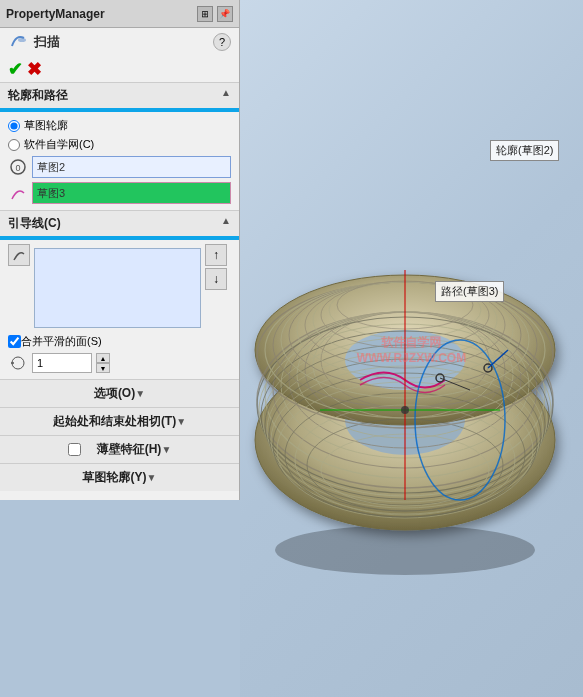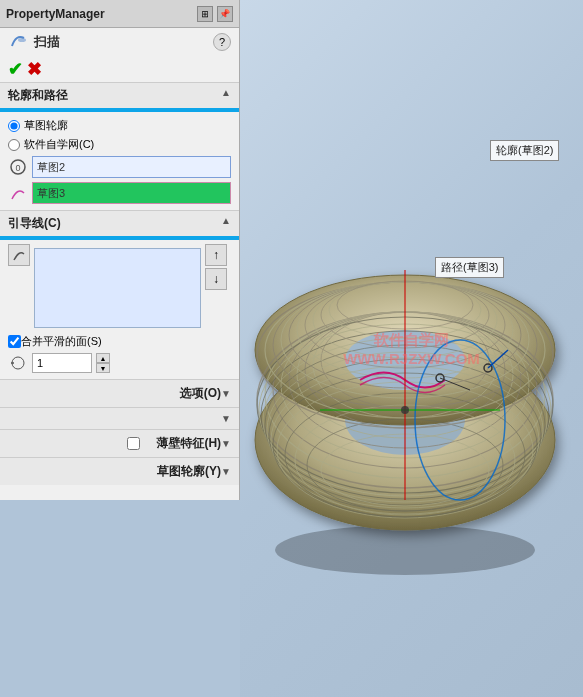--- a/index.html
+++ b/index.html
@@ -289,21 +289,21 @@
     }
 
     
     .collapse-section {
       border-top: 1px solid #ccc;
     }
 
     .collapse-header {
       display: flex;
       align-items: center;
-      justify-content: flex-end;
+      justify-content: center;
       padding: 5px 8px;
       cursor: pointer;
       background: #e8e8e8;
       user-select: none;
     }
 
     .collapse-title {
       font-size: 12px;
       font-weight: bold;
       color: #222;
@@ -318,21 +318,21 @@
       overflow: hidden;
     }
 
     
     .watermark {
       position: absolute;
       top: 50%;
       left: 50%;
       transform: translate(-50%, -50%);
       color: rgba(255,100,100,0.5);
-      font-size: 15px;
+      font-size: 12px;
       font-weight: bold;
       text-align: center;
       pointer-events: none;
       white-space: nowrap;
       z-index: 10;
     }
 
     
     .vp-label {
       position: absolute;
@@ -463,20 +463,21 @@
 
   <div class="collapse-section">
     <div class="collapse-header">
       <span class="collapse-title">选项(O)</span>
       <span class="chevron">▼</span>
     </div>
   </div>
 
   <div class="collapse-section">
     <div class="collapse-header">
+      <span class="collapse-title">起始处和结束处相切(T)</span>
       <span class="chevron">▼</span>
     </div>
   </div>
 
   <div class="collapse-section">
     <div class="collapse-header">
       <div style="display:flex;align-items:center;gap:16px;">
         <input type="checkbox" style="">
         <span class="collapse-title">薄壁特征(H)</span>
       </div>
@@ -584,17 +585,17 @@
 
     <line x1="248" y1="348" x2="268" y2="330" stroke="#0044aa" stroke-width="1.5"></line>
 
     <line x1="200" y1="358" x2="230" y2="370" stroke="#333" stroke-width="1"></line>
   </svg>
 
   <div class="vp-label" style="top:140px;left:250px;">
     <span>轮廓(草图2)</span>
   </div>
 
-  <div class="vp-label" style="top:257px;left:195px;">
+  <div class="vp-label" style="top:281px;left:195px;">
     <span>路径(草图3)</span>
   </div>
 
 </div>
 
 </body></html>

